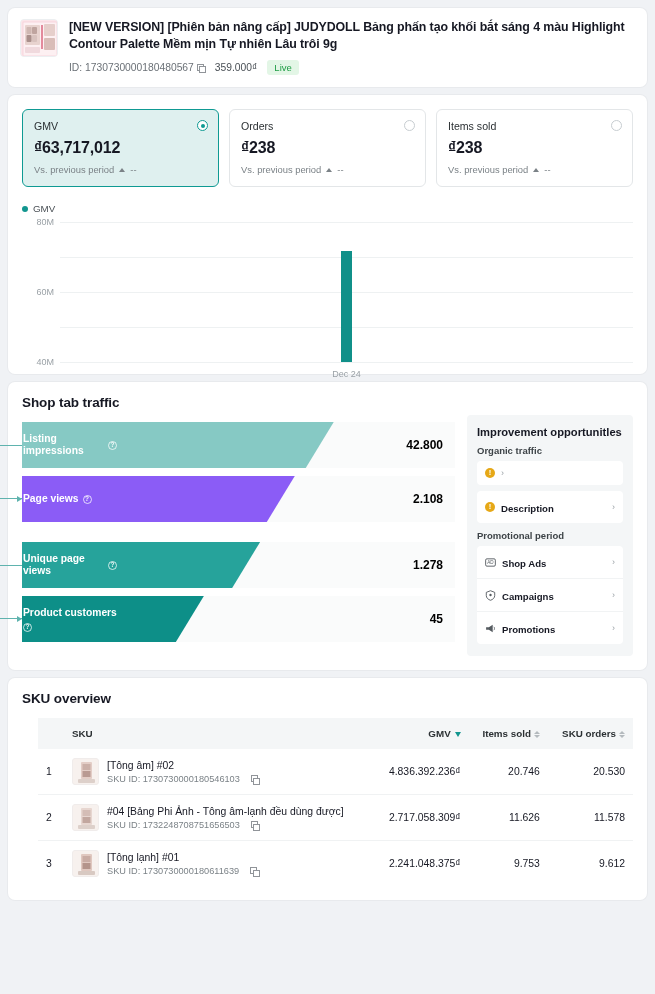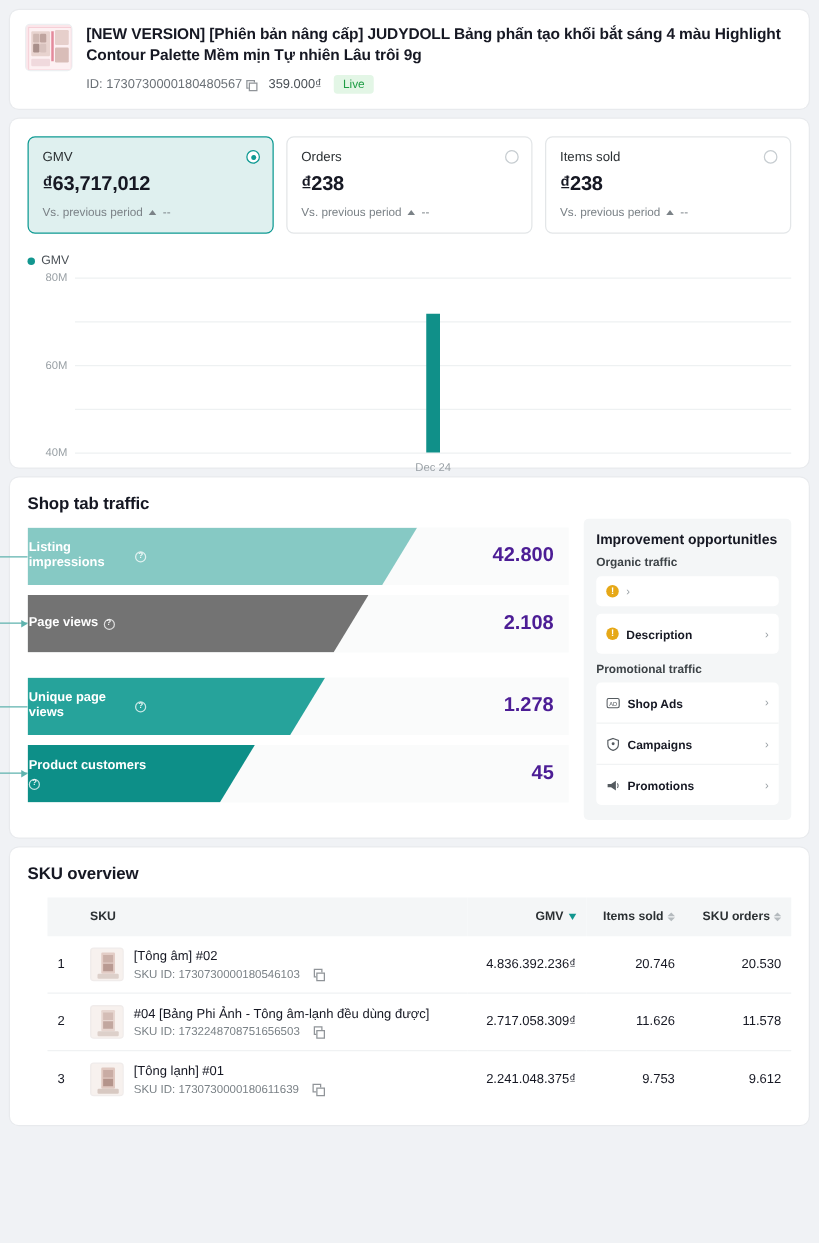--- a/index.html
+++ b/index.html
@@ -131,21 +131,21 @@
   }
   .fshape .lbl.two-line { flex-wrap: wrap; }
   .q-ic {
     width: 9px; height: 9px; border-radius: 50%;
     border: 1px solid rgba(255,255,255,.75); font-size: 6.5px;
     display: inline-flex; align-items: center; justify-content: center;
     color: rgba(255,255,255,.9); flex: 0 0 9px;
   }
   .fval {
     position: absolute; right: 12px; top: 50%; transform: translateY(-50%);
-    font-size: 16px; font-weight: bold; color: #4c1d95;
+    font-size: 12px; font-weight: bold; color: #000000;
   }
   .conn {
     position: absolute; border: 1px solid #5fb3ae; border-right: none;
     pointer-events: none;
   }
   .conn-arrow {
     position: absolute; width: 0; height: 0;
     border-top: 3.5px solid transparent; border-bottom: 3.5px solid transparent;
     border-left: 5px solid #5fb3ae;
   }
@@ -330,21 +330,21 @@
           <div class="fshape" style="width: 311.76px; background: rgb(134, 201, 196); clip-path: polygon(0px 0px, 100% 0px, 91.0187% 100%, 0px 100%);">
             <span class="lbl">
               <span>Listing impressions</span>
               <span class="q-ic">?</span>
             </span>
           </div>
           <div class="fval">42.800</div>
         </div>
 
         <div class="frow gap">
-          <div class="fshape" style="width: 272.79px; background: #737373; clip-path: polygon(0px 0px, 100% 0px, 89.7357% 100%, 0px 100%); text-align: right;">
+          <div class="fshape" style="width: 272.79px; background: #8b5cf6; clip-path: polygon(0px 0px, 100% 0px, 89.7357% 100%, 0px 100%); text-align: right;">
             <span class="lbl">
               <span>Page views</span>
               <span class="q-ic">?</span>
             </span>
           </div>
           <div class="fval">2.108</div>
         </div>
 
         <div class="frow">
           <div class="fshape" style="width: 238.15px; background: rgb(38, 163, 155); clip-path: polygon(0px 0px, 100% 0px, 88.2427% 100%, 0px 100%);">
@@ -386,21 +386,21 @@
       <div class="opt-group">
         <div class="opt">
           <span class="warn-ic">!</span>
           <span class="txt">
             <span class="t1">Description</span>
           </span>
           <span class="chev">›</span>
         </div>
       </div>
 
-      <div class="grp">Promotional traffic</div>
+      <div class="grp">Promotional period</div>
       <div class="opt-group">
         <div class="opt">
           <span class="g-ic">
             <svg viewBox="0 0 12 12" width="11" height="11">
                 <rect x="0.7" y="2" width="10.6" height="8" rx="1.4" fill="none" stroke="#555b60" stroke-width="1"></rect>
                 <text x="6" y="8.1" font-size="5" text-anchor="middle" fill="#555b60" font-family="Liberation Sans">AD</text>
               </svg>
           </span>
           <span class="txt">
             <span class="t1">Shop Ads</span>

